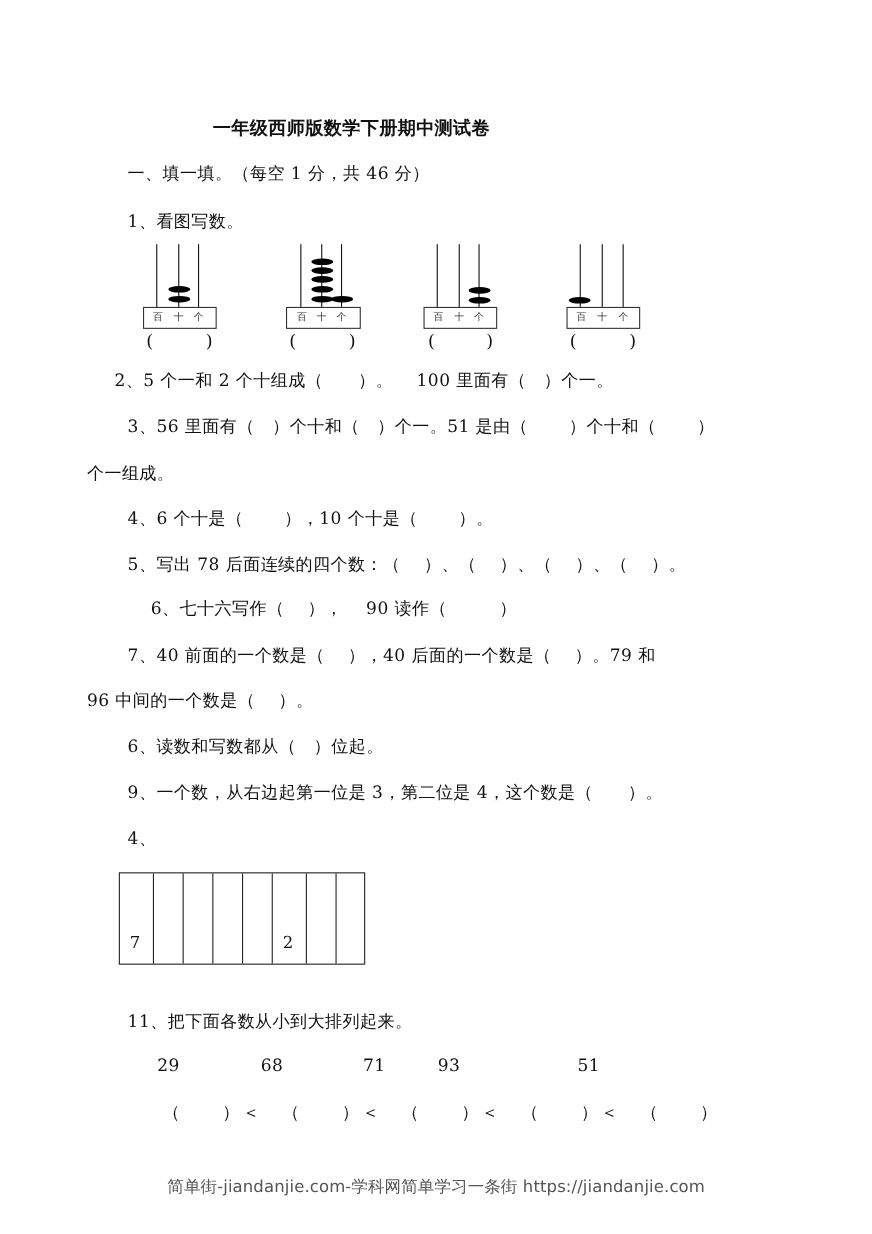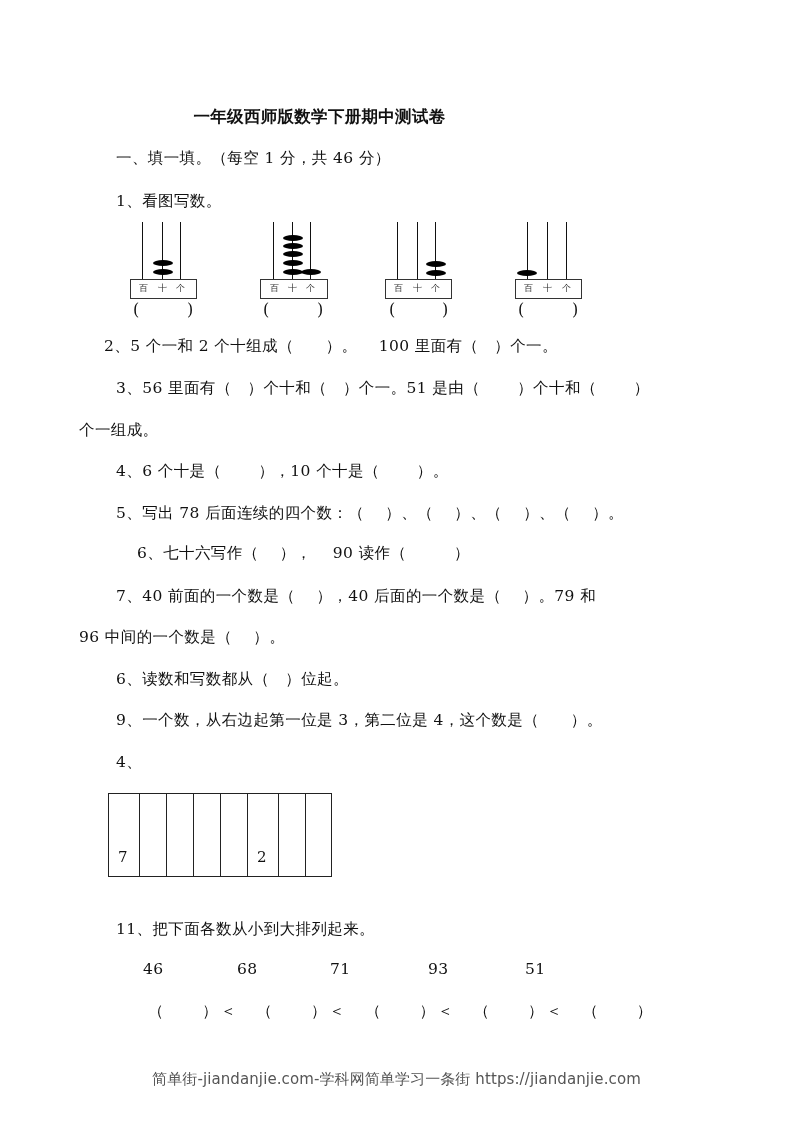--- a/index.html
+++ b/index.html
@@ -126,21 +126,21 @@
   <div class="cell" style="width:27px;">
       <span></span>
     </div>
   <div class="cell" style="width:25px;">
       <span></span>
     </div>
 </div>
 
 <div class="abs line" style="left:116px; top:919px;">11、把下面各数从小到大排列起来。</div>
 
-<div class="abs line" style="left:143px; top:960px;">46</div>
+<div class="abs line" style="left:143px; top:960px;">29</div>
 <div class="abs line" style="left:237px; top:960px;">68</div>
 <div class="abs line" style="left:330px; top:960px;">71</div>
-<div class="abs line" style="left:428px; top:960px;text-align:center;">93</div>
+<div class="abs line" style="left:398px; top:960px;text-align:center;">93</div>
 <div class="abs line" style="left:525px; top:960px;">51</div>
 
 <div class="abs line" style="left:148px; top:1001px; letter-spacing:2.6px;">（　　）＜　（　　）＜　（　　）＜　（　　）＜　（　　）</div>
 
 <div class="abs footer">简单街-jiandanjie.com-学科网简单学习一条街 https://jiandanjie.com</div>
 
 </body></html>

